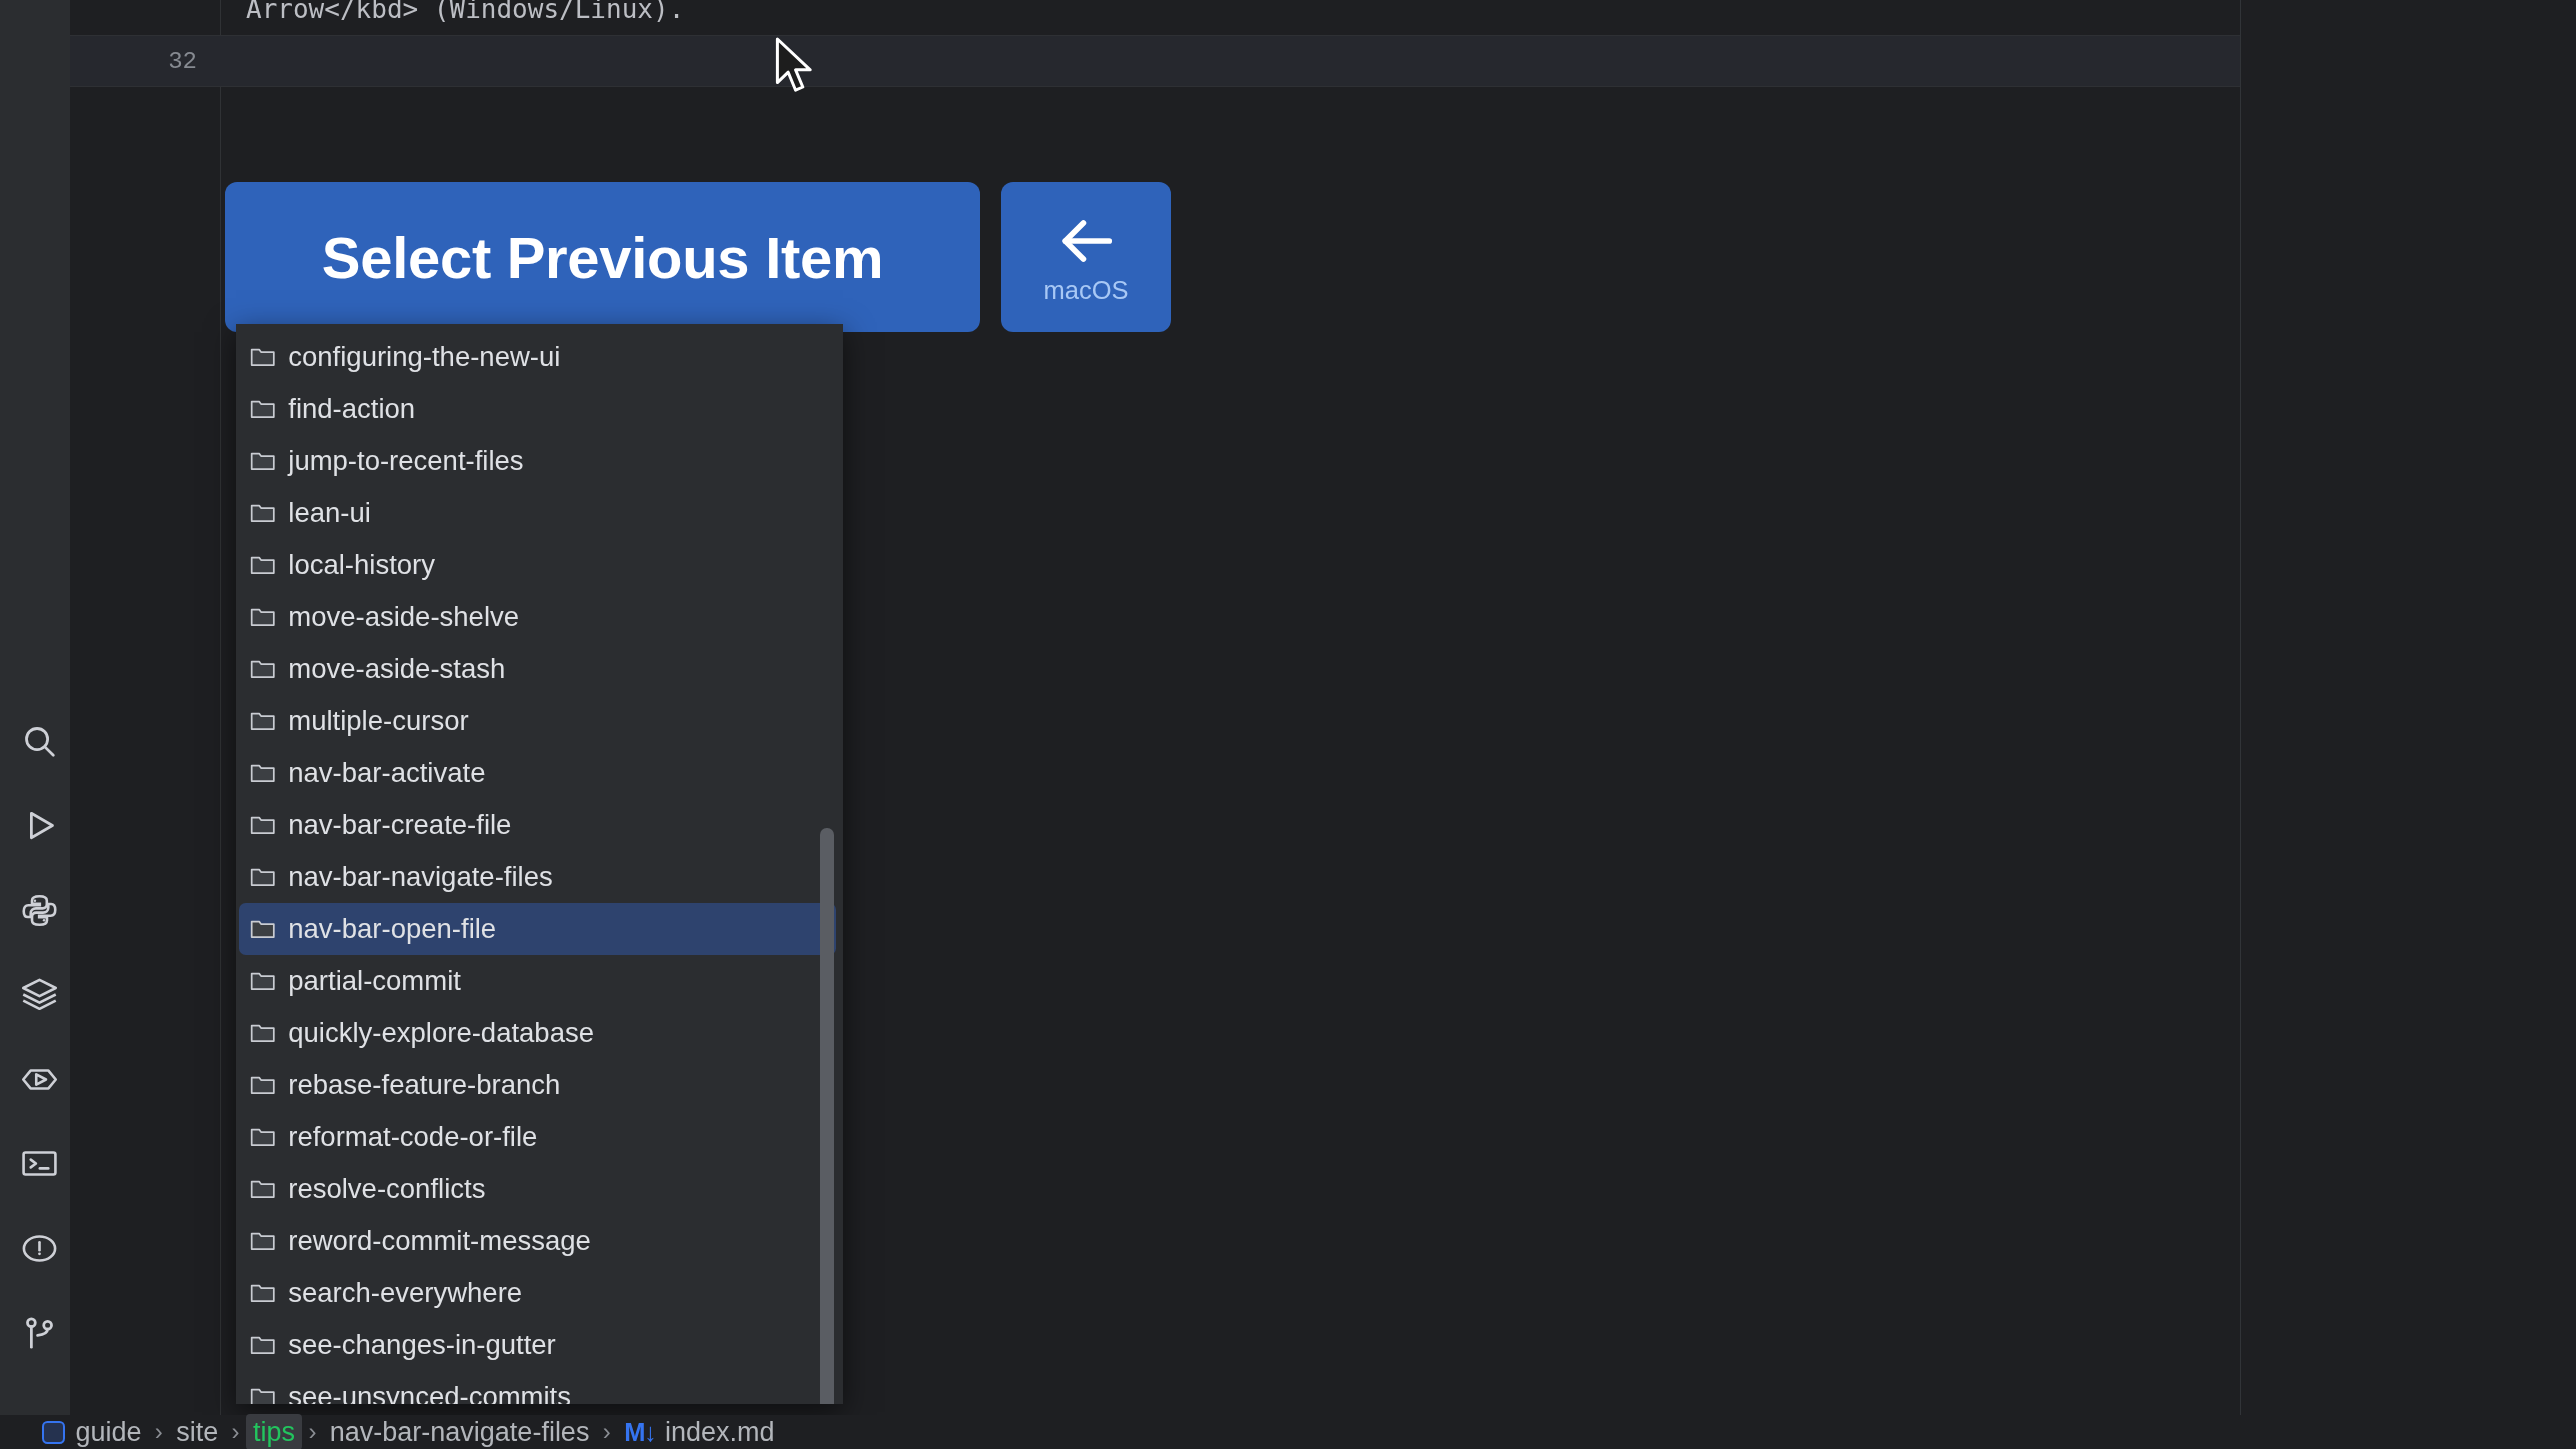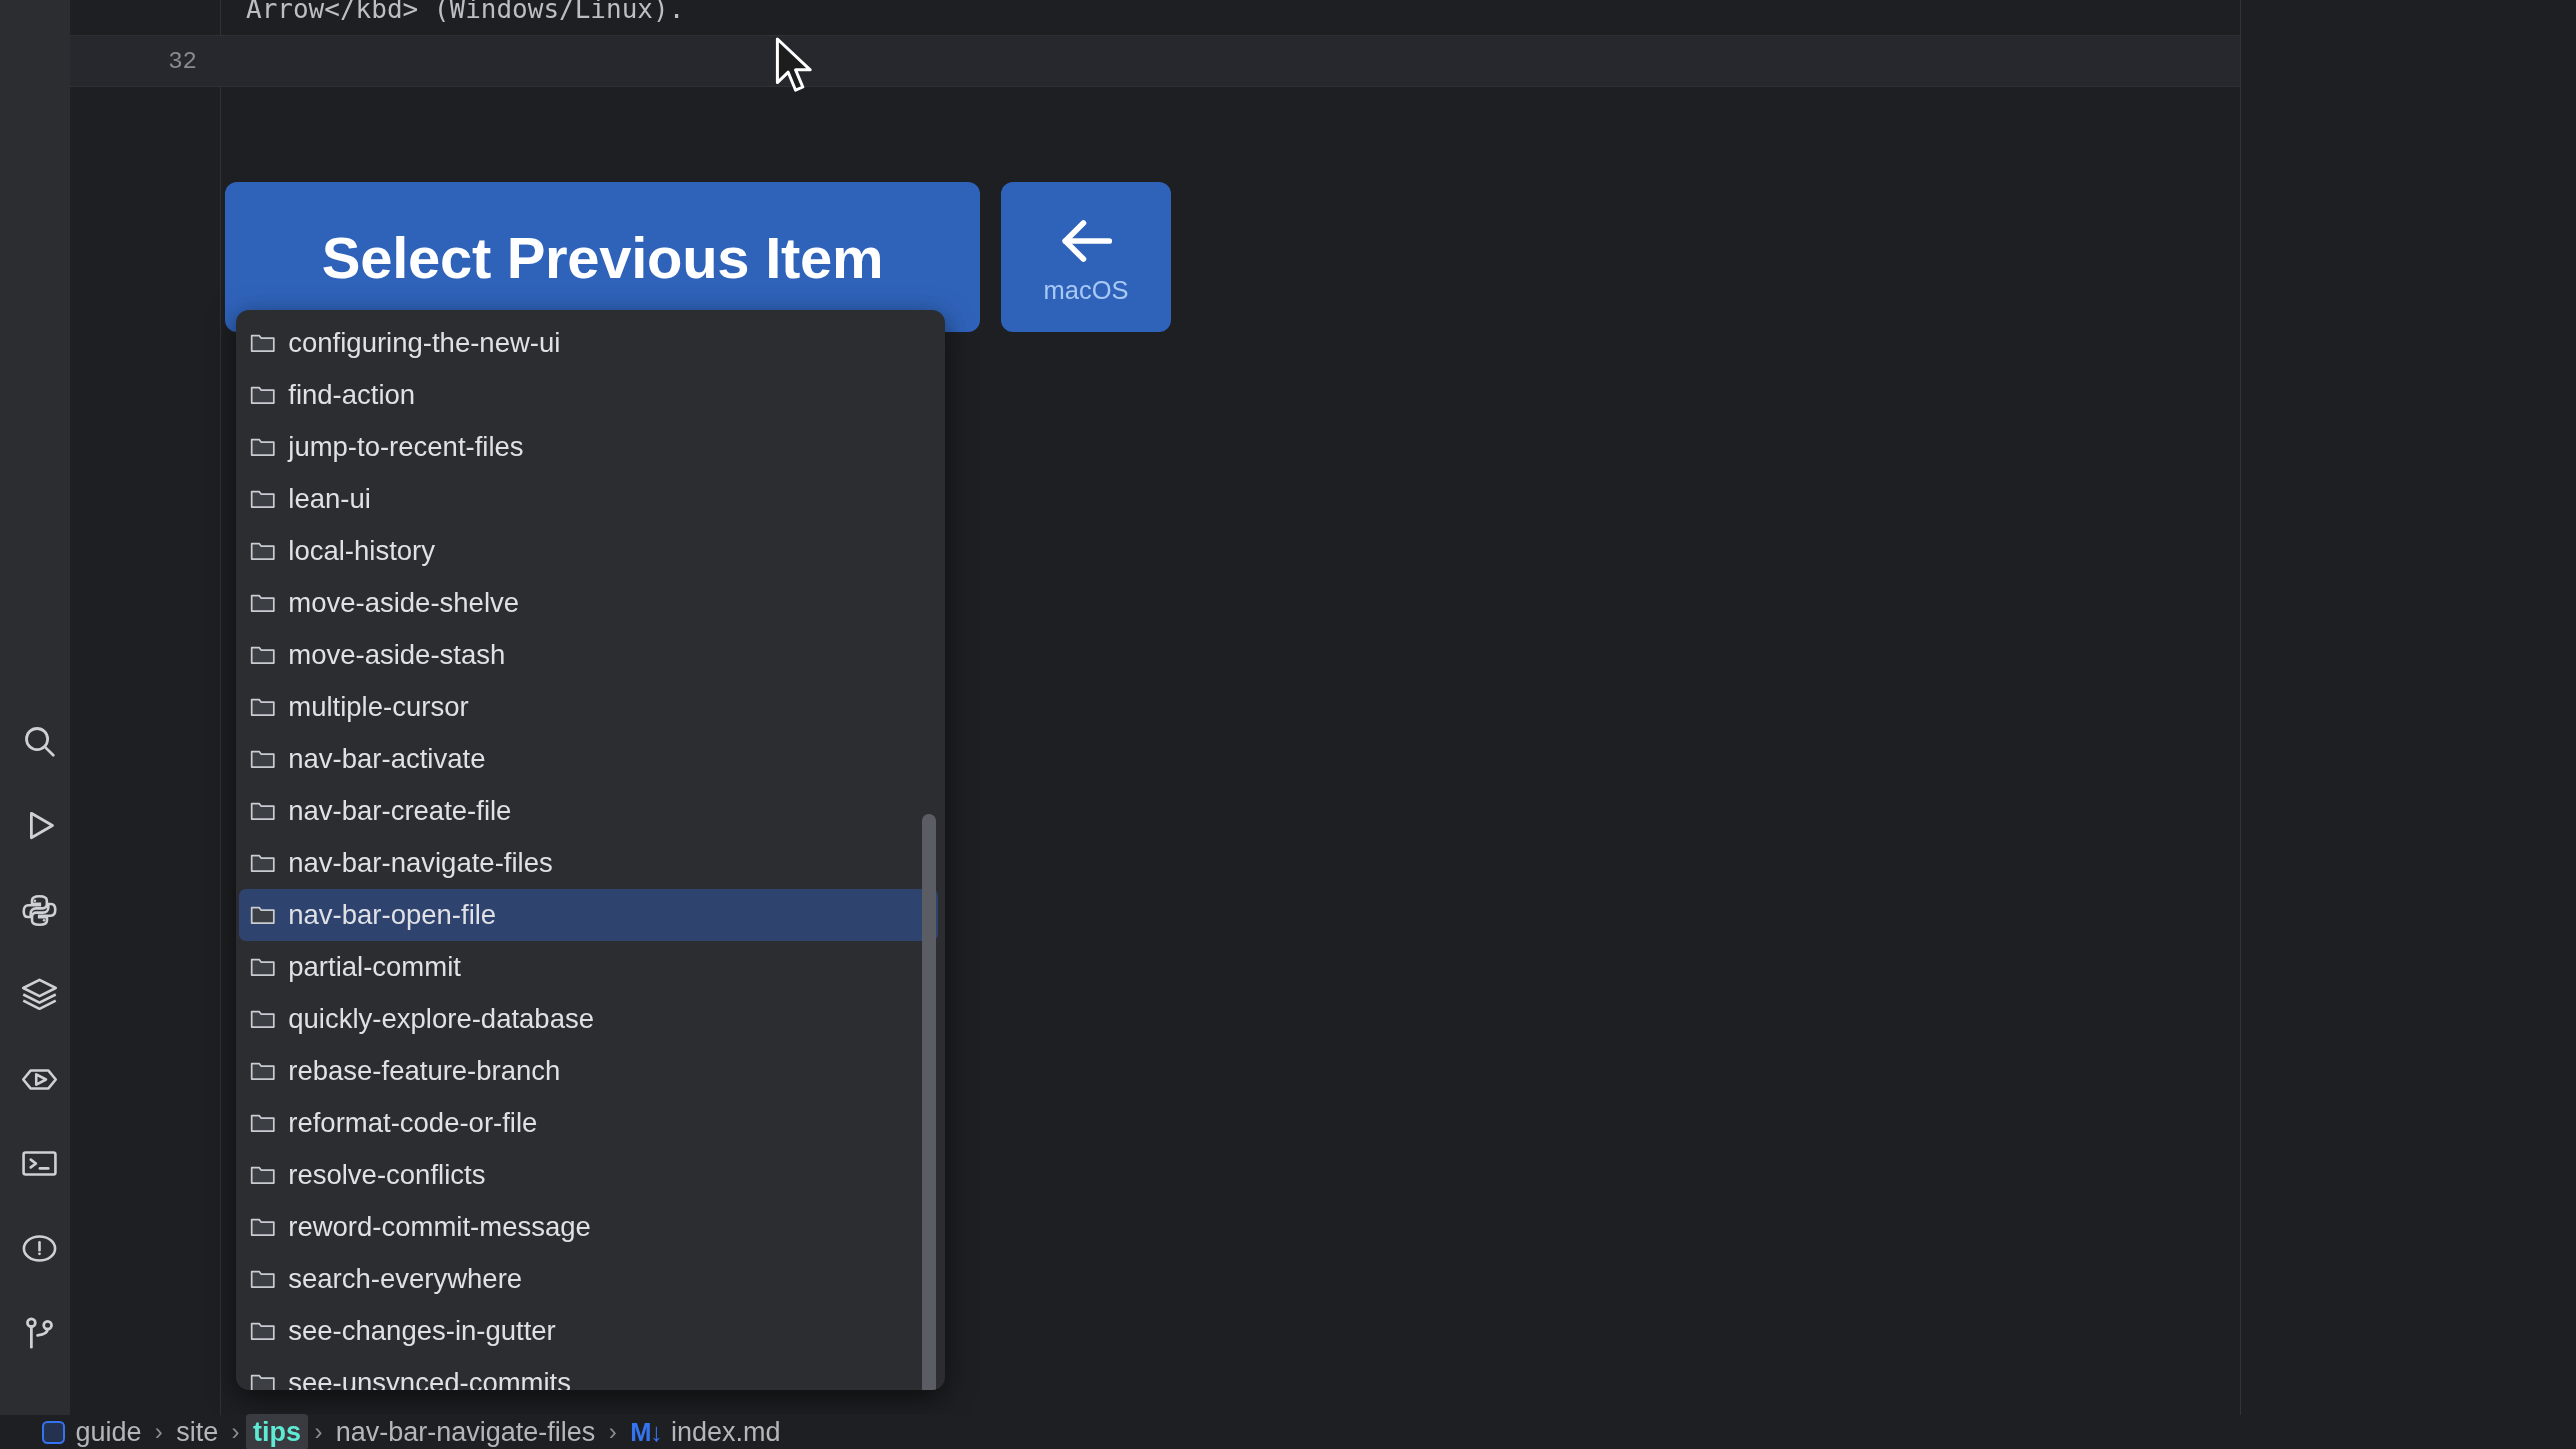--- a/index.html
+++ b/index.html
@@ -142,25 +142,25 @@
   #banner-os-label {
     color: #a8c8f5;
     font-size: 25.5px;
     font-weight: normal;
   }
 
   
   #file-popup {
     position: absolute;
     left: 236px;
-    top: 310px;
-    width: 709px;
+    top: 324px;
+    width: 607px;
     height: 1080px;
     background: #2b2d30;
-    border-radius: 13px;
+    border-radius: 0;
     box-shadow: 0 8px 28px rgba(0,0,0,0.55);
     overflow: hidden;
     z-index: 30;
   }
   #file-popup-list {
     position: absolute;
     left: 0; top: 6.7px;
     width: 100%;
   }
   .popup-item {
@@ -225,22 +225,22 @@
     display: flex;
     align-items: center;
     font-size: 27px;
     color: #b3b6bb;
     padding: 2.7px 6.7px;
     border-radius: 4px;
     white-space: nowrap;
   }
   .crumb.active {
     background: #393b40;
-    color: #5eead4;
-    font-weight: bold;
+    color: #22c55e;
+    font-weight: normal;
   }
   .crumb-sep {
     color: #8a8d93;
     font-size: 24px;
     margin: 0 6.7px;
   }
   #project-badge {
     width: 23px;
     height: 23px;
     border: 2.7px solid #3574f0;

